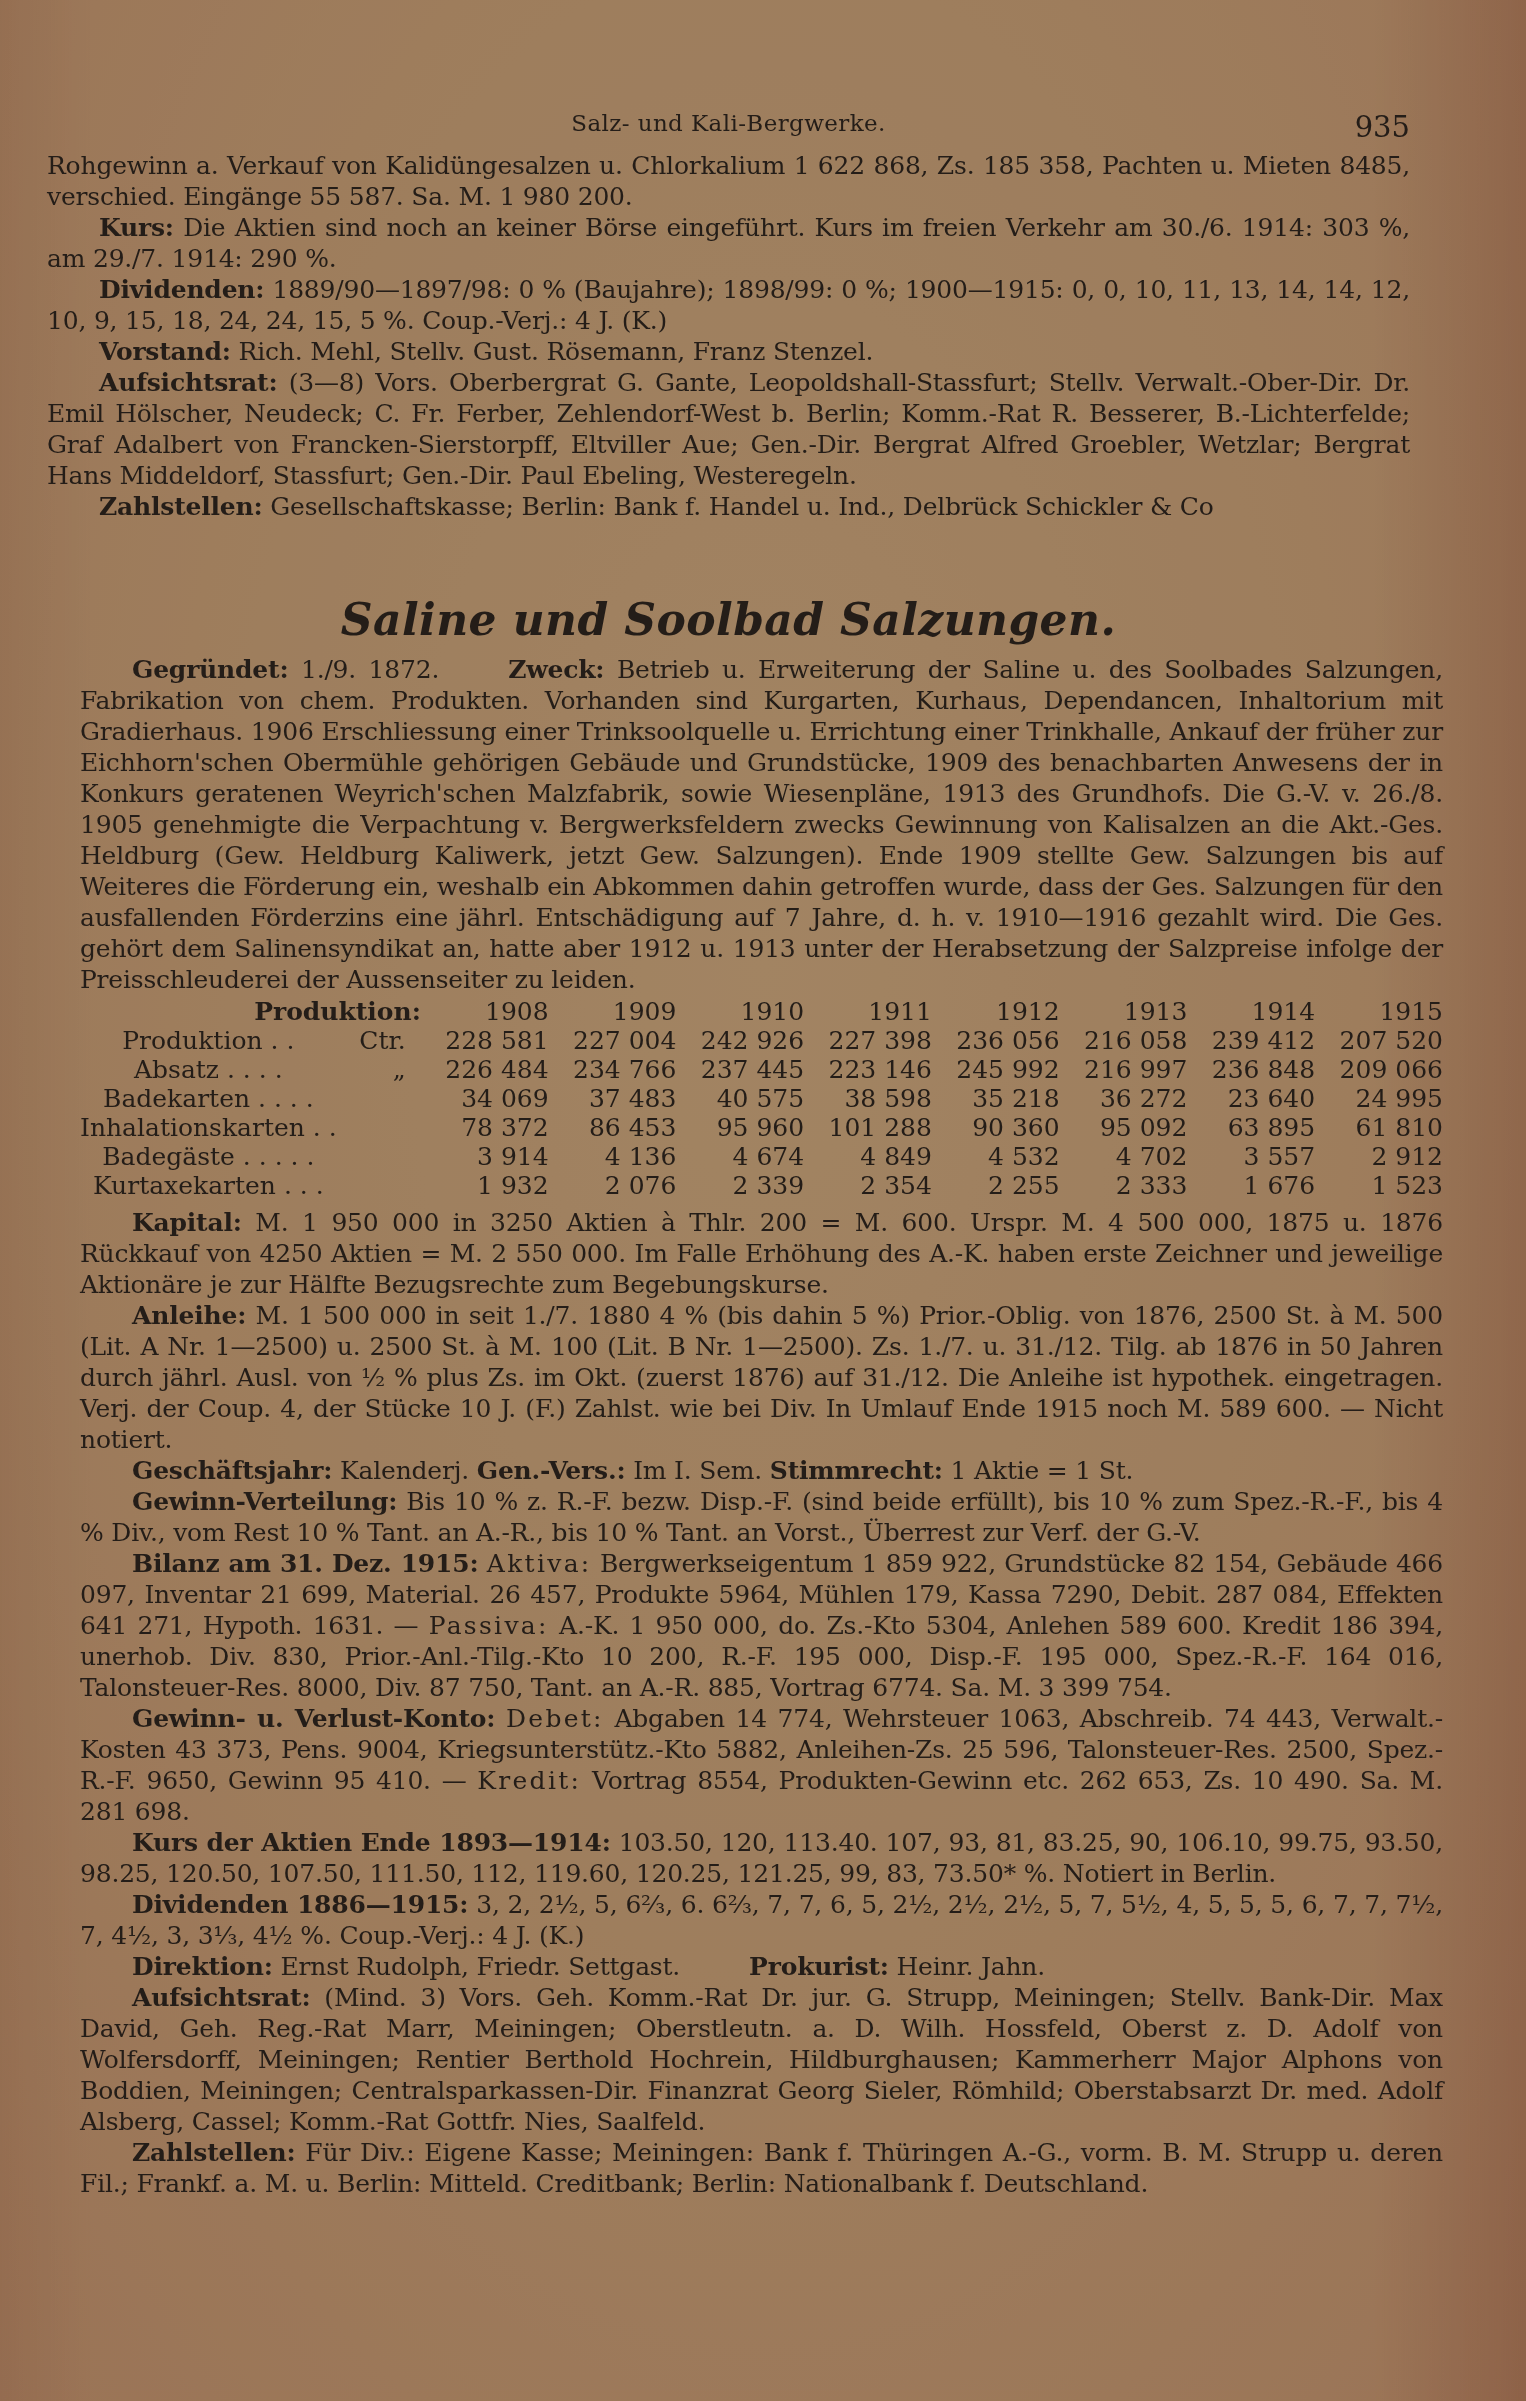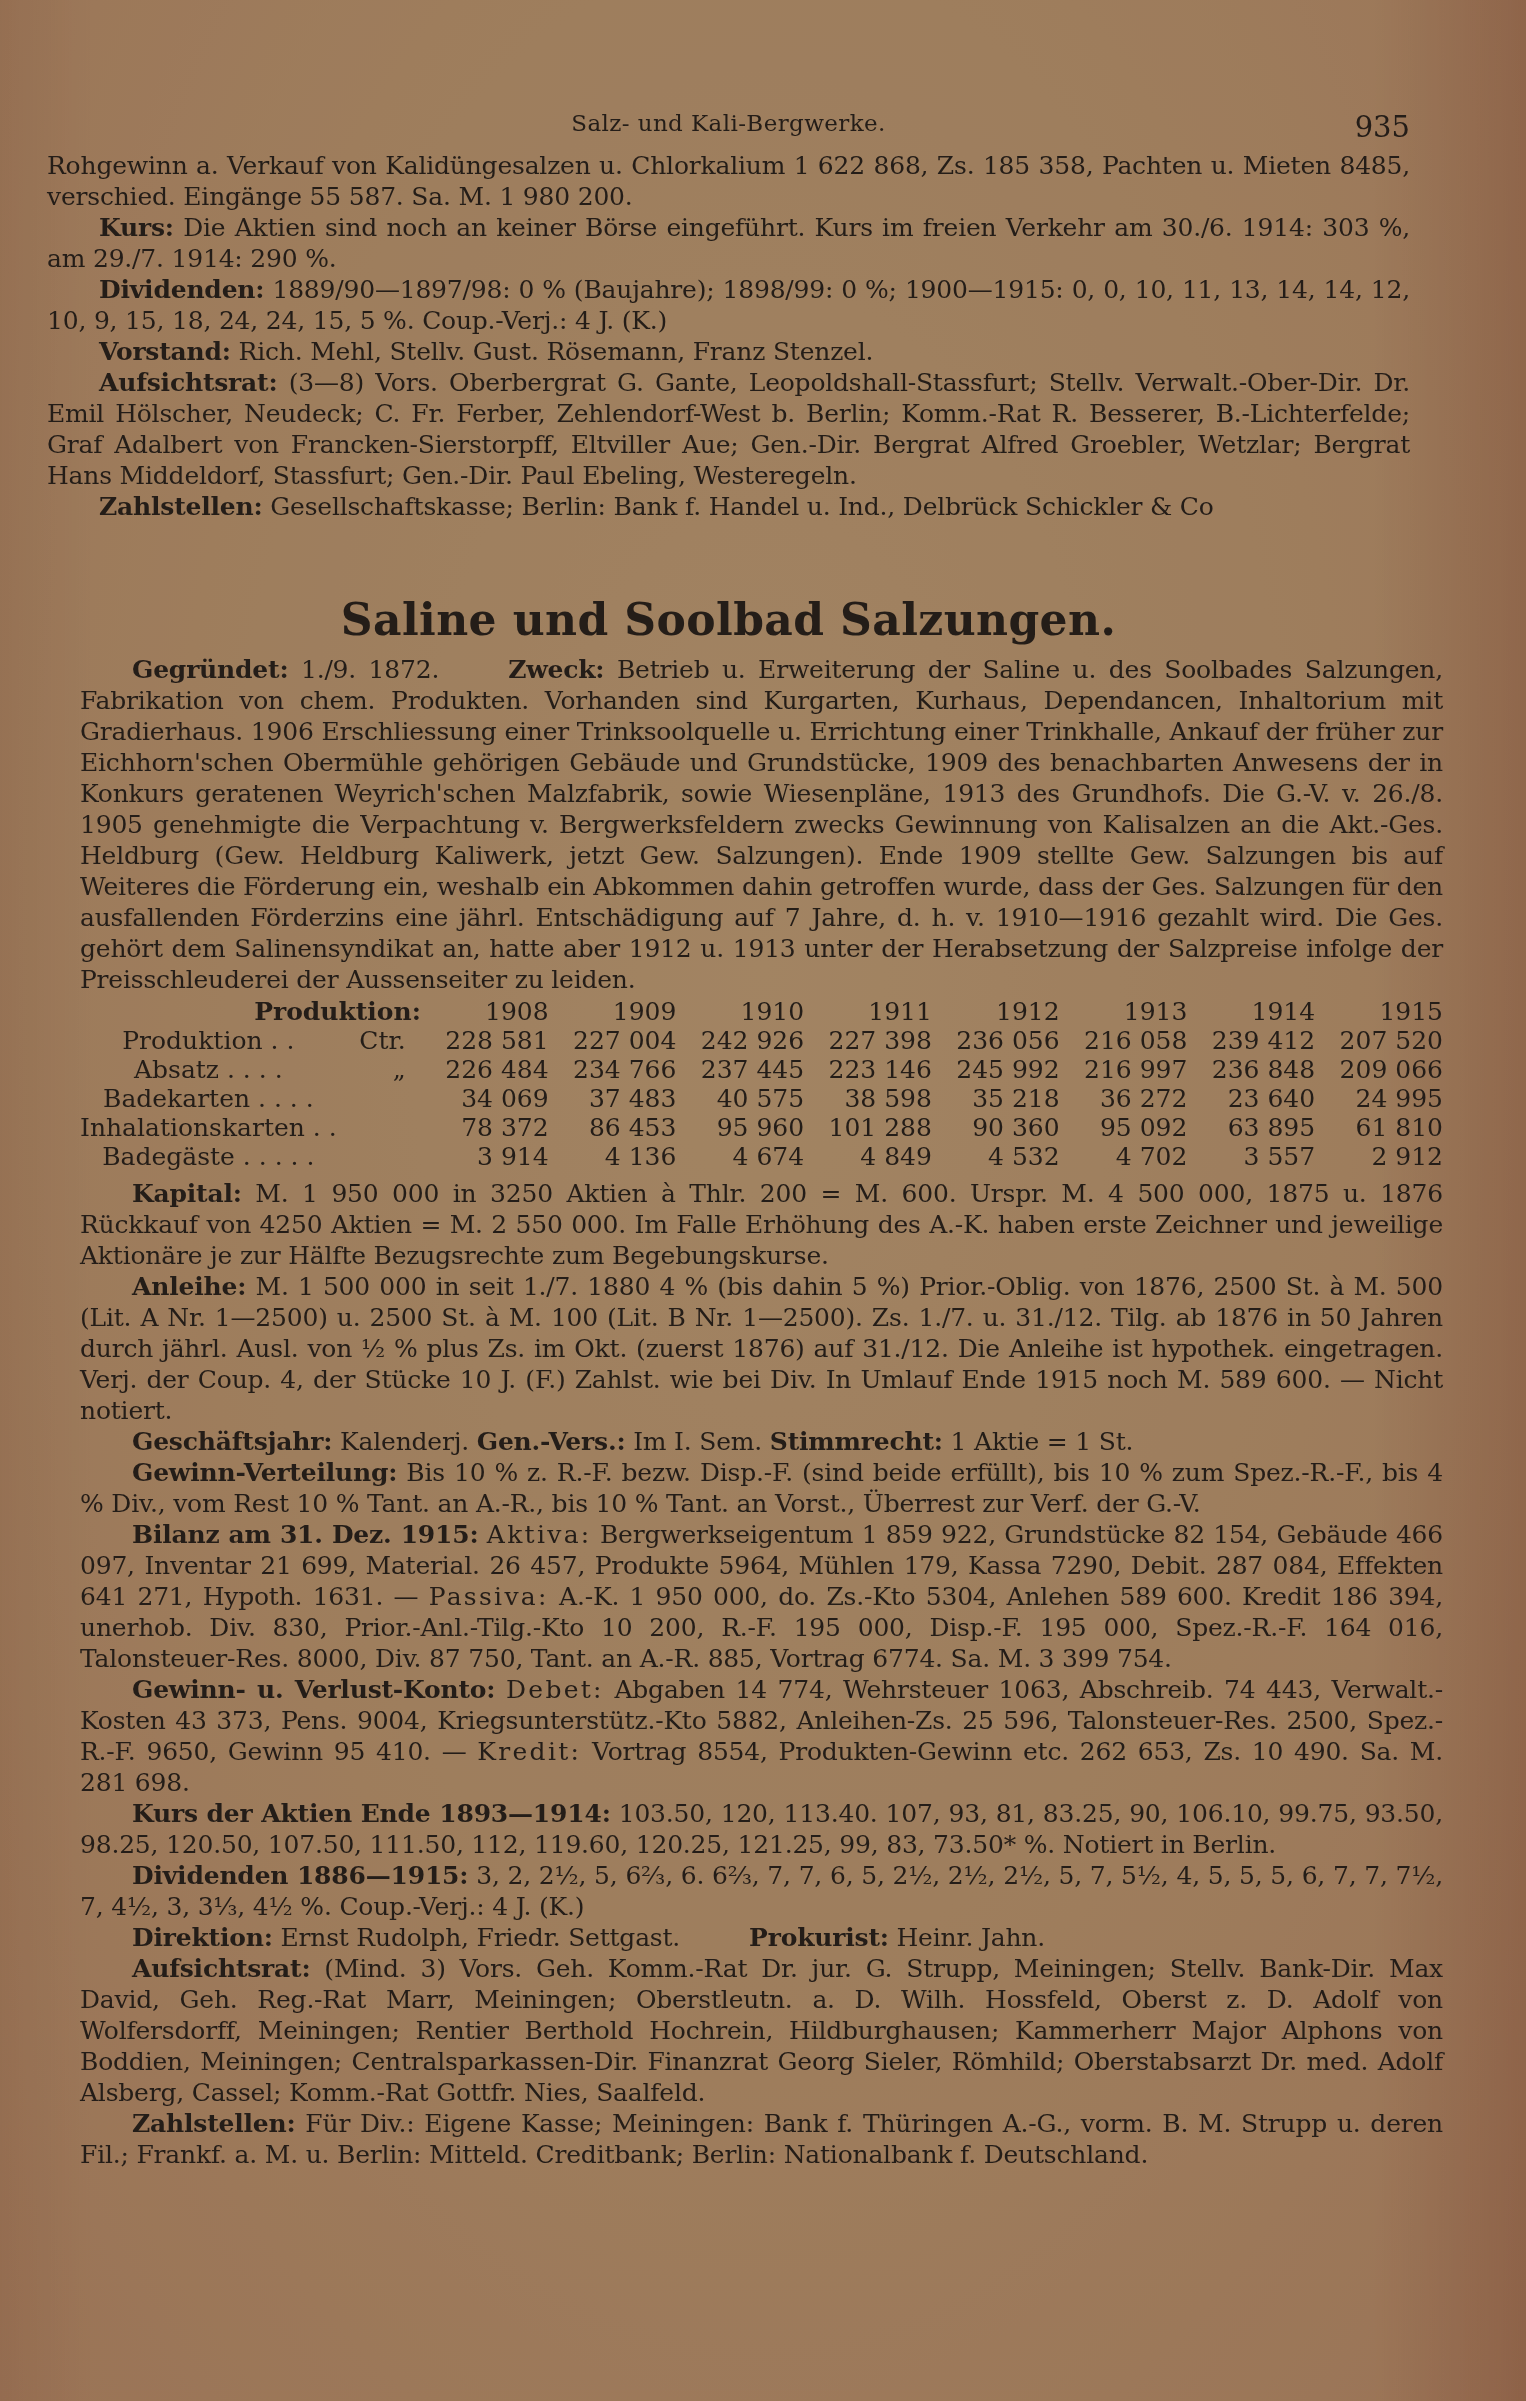--- a/index.html
+++ b/index.html
@@ -29,20 +29,21 @@
     text-align: justify; text-align-last: left; letter-spacing: -0.2px;
   }
   p.indent { text-indent: 52px; }
   .lbl { font-weight: bold; }
   .spaced { letter-spacing: 2.3px; }
   .sec1 { top: 150px; }
   h1 {
     position: absolute; top: 594px; left: 47px; width: 1363px; margin: 0;
     text-align: center; font-weight: bold; font-size: 44px; letter-spacing: 0.4px;
     font-family: "DejaVu Serif", "Liberation Serif", serif;
+    font-style: italic;
   }
   .sec2 { top: 654px; margin-left: 33px; }
   table.prod {
     border-collapse: collapse; width: 1363px; font-size: 25px;
     margin: 1.5px 0 7.6px 0;
   }
   table.prod td, table.prod th {
     padding: 0; line-height: 29px; white-space: nowrap;
     font-weight: normal; text-align: right;
   }
@@ -143,20 +144,32 @@
           <td class="unit"></td>
           <td>3 914</td>
           <td>4 136</td>
           <td>4 674</td>
           <td>4 849</td>
           <td>4 532</td>
           <td>4 702</td>
           <td>3 557</td>
           <td>2 912</td>
         </tr>
+        <tr>
+          <td class="rl">Kurtaxekarten .  .  .</td>
+          <td class="unit"></td>
+          <td>1 932</td>
+          <td>2 076</td>
+          <td>2 339</td>
+          <td>2 354</td>
+          <td>2 255</td>
+          <td>2 333</td>
+          <td>1 676</td>
+          <td>1 523</td>
+        </tr>
       </tbody>
     </table>
 
     <p class="indent"><span class="lbl">Kapital:</span><span> M. 1 950 000 in 3250 Aktien à Thlr. 200 = M. 600.  Urspr. M. 4 500 000, 1875 u. 1876 Rückkauf von 4250 Aktien = M. 2 550 000.  Im Falle Erhöhung des A.-K. haben erste Zeichner und jeweilige Aktionäre je zur Hälfte Bezugsrechte zum Begebungskurse.</span></p>
     <p class="indent"><span class="lbl">Anleihe:</span><span> M. 1 500 000 in seit 1./7. 1880 4 % (bis dahin 5 %) Prior.-Oblig. von 1876, 2500 St. à M. 500 (Lit. A Nr. 1—2500) u. 2500 St. à M. 100 (Lit. B Nr. 1—2500).  Zs. 1./7. u. 31./12.  Tilg. ab 1876 in 50 Jahren durch jährl. Ausl. von ½ % plus Zs. im Okt. (zuerst 1876) auf 31./12.  Die Anleihe ist hypothek. eingetragen.  Verj. der Coup. 4, der Stücke 10 J. (F.)  Zahlst. wie bei Div.  In Umlauf Ende 1915 noch M. 589 600. — Nicht notiert.</span></p>
     <p class="indent"><span class="lbl">Geschäftsjahr:</span><span> Kalenderj.  </span><span class="lbl">Gen.-Vers.:</span><span> Im I. Sem.  </span><span class="lbl">Stimmrecht:</span><span> 1 Aktie = 1 St.</span></p>
     <p class="indent"><span class="lbl">Gewinn-Verteilung:</span><span> Bis 10 % z. R.-F. bezw. Disp.-F. (sind beide erfüllt), bis 10 % zum Spez.-R.-F., bis 4 % Div., vom Rest 10 % Tant. an A.-R., bis 10 % Tant. an Vorst., Überrest zur Verf. der G.-V.</span></p>
     <p class="indent"><span class="lbl">Bilanz am 31. Dez. 1915:</span> <span class="spaced">Aktiva:</span><span> Bergwerkseigentum 1 859 922, Grundstücke 82 154, Gebäude 466 097, Inventar 21 699, Material. 26 457, Produkte 5964, Mühlen 179, Kassa 7290, Debit. 287 084, Effekten 641 271, Hypoth. 1631. — </span><span class="spaced">Passiva:</span><span> A.-K. 1 950 000, do. Zs.-Kto 5304, Anlehen 589 600. Kredit 186 394, unerhob. Div. 830, Prior.-Anl.-Tilg.-Kto 10 200, R.-F. 195 000, Disp.-F. 195 000, Spez.-R.-F. 164 016, Talonsteuer-Res. 8000, Div. 87 750, Tant. an A.-R. 885, Vortrag 6774.  Sa. M. 3 399 754.</span></p>
     <p class="indent"><span class="lbl">Gewinn- u. Verlust-Konto:</span> <span class="spaced">Debet:</span><span> Abgaben 14 774, Wehrsteuer 1063, Abschreib. 74 443, Verwalt.-Kosten 43 373, Pens. 9004, Kriegsunterstütz.-Kto 5882, Anleihen-Zs. 25 596, Talonsteuer-Res. 2500, Spez.-R.-F. 9650, Gewinn 95 410. — </span><span class="spaced">Kredit:</span><span> Vortrag 8554, Produkten-Gewinn etc. 262 653, Zs. 10 490.  Sa. M. 281 698.</span></p>
     <p class="indent"><span class="lbl">Kurs der Aktien Ende 1893—1914:</span><span> 103.50, 120, 113.40. 107, 93, 81, 83.25, 90, 106.10, 99.75, 93.50, 98.25, 120.50, 107.50, 111.50, 112, 119.60, 120.25, 121.25, 99, 83, 73.50* %.  Notiert in Berlin.</span></p>

